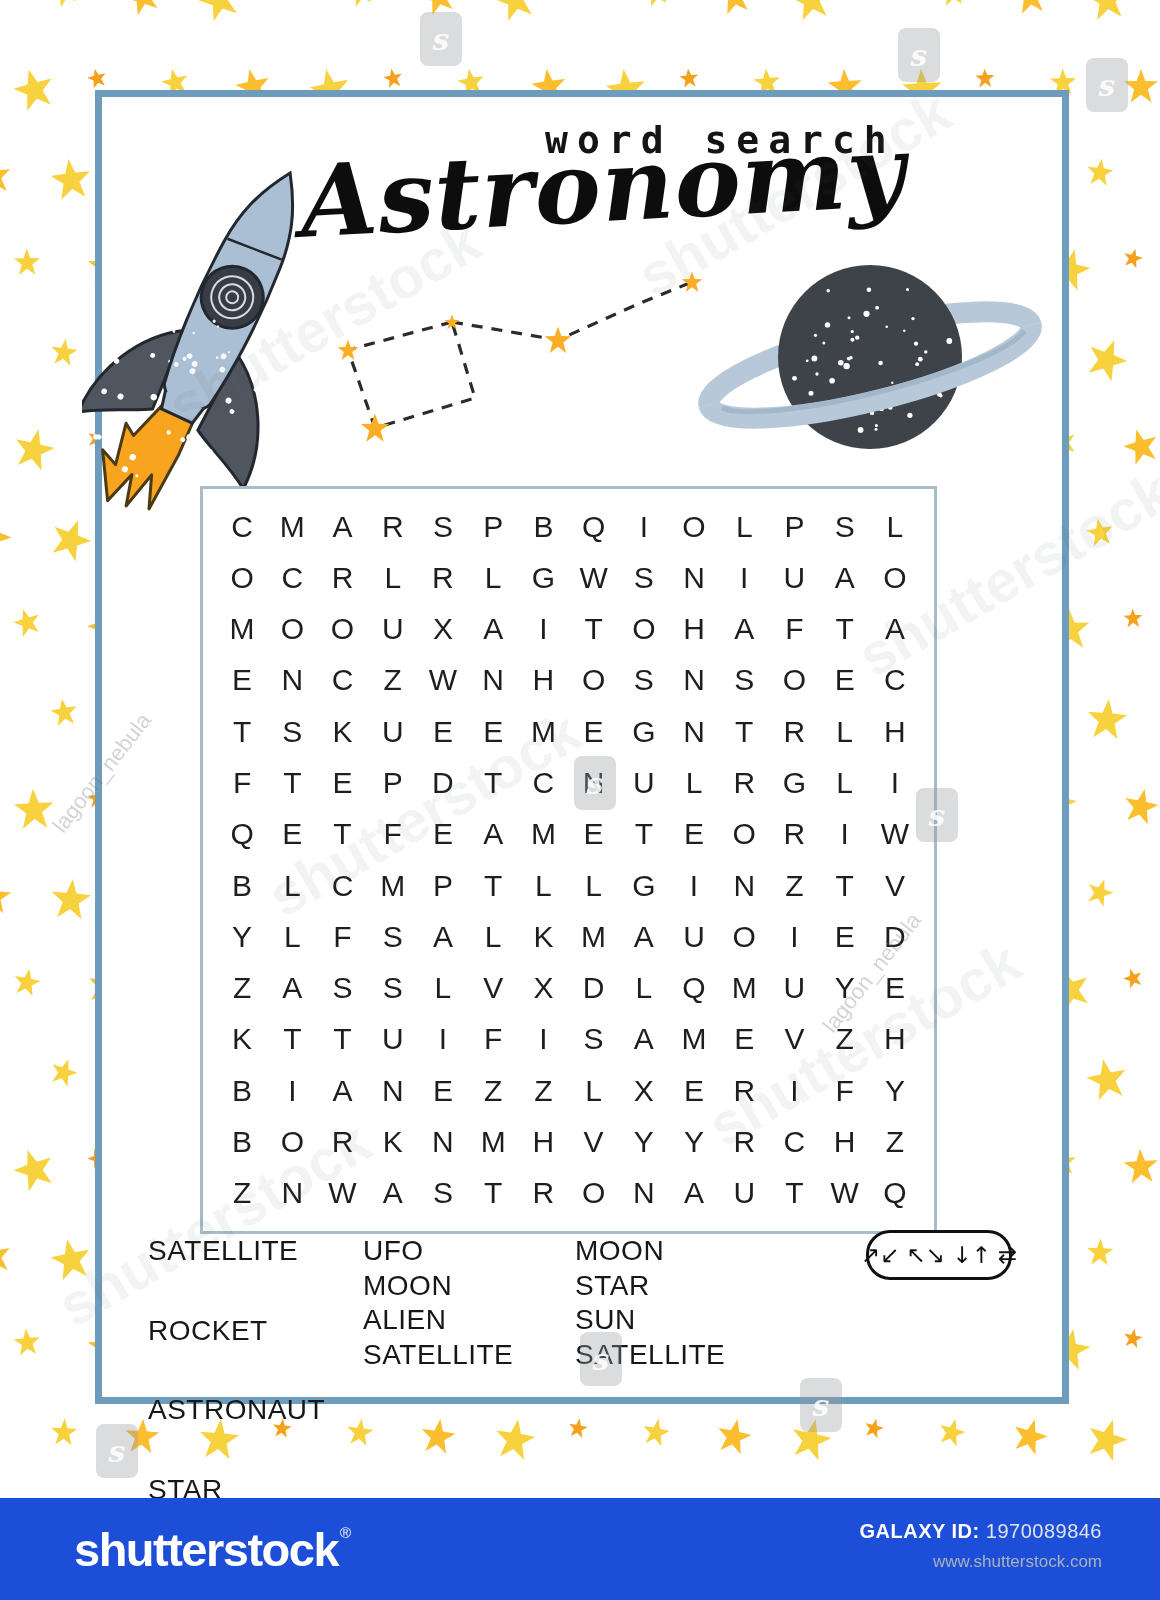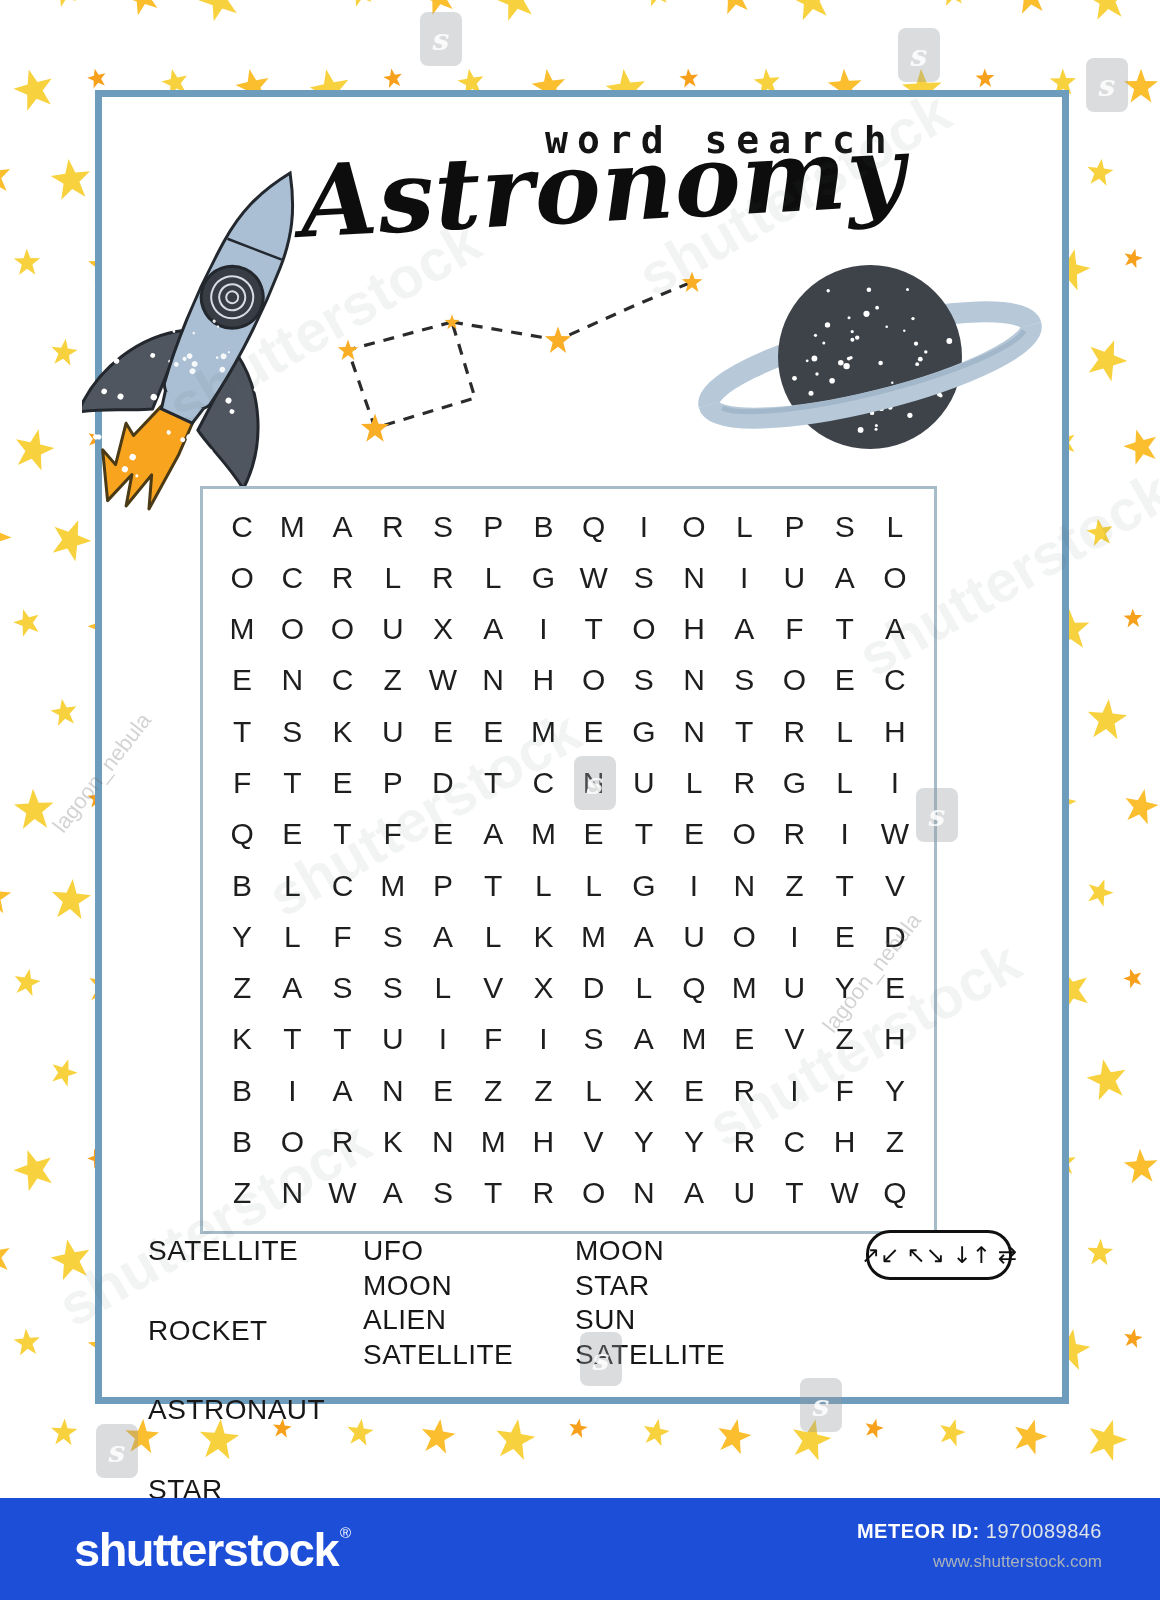--- a/index.html
+++ b/index.html
@@ -1300,18 +1300,18 @@
       <div class="wm-logo" style="left:916px;top:788px">s</div>
       <div class="wm-logo" style="left:580px;top:1332px">s</div>
       <div class="wm-logo" style="left:800px;top:1378px">s</div>
       <div class="wm-logo" style="left:96px;top:1424px">s</div>
       <div class="wm-logo" style="left:1086px;top:58px">s</div>
     </div>
 
   <div id="footer">
     <div id="footer-logo"><span>shutterstock</span><sup>®</sup></div>
     <div id="footer-right">
-      <div id="footer-id"><b>METEOR ID:</b> <span>1970089846</span></div>
+      <div id="footer-id"><b>GALAXY ID:</b> <span>1970089846</span></div>
       <div id="footer-url">www.shutterstock.com</div>
     </div>
   </div>
 
 </div>
 
 </body></html>

